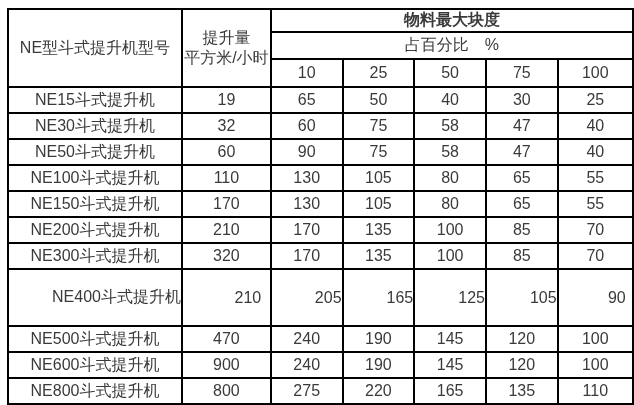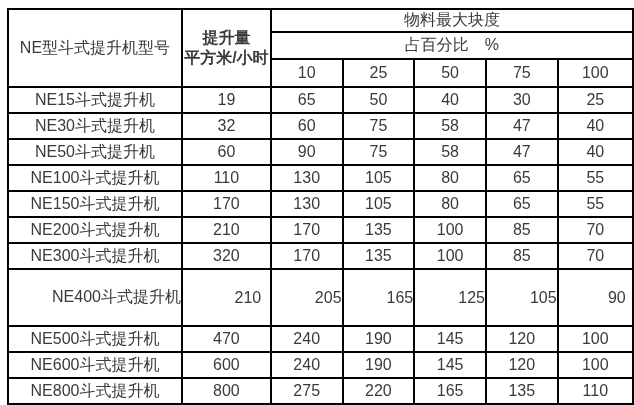--- a/index.html
+++ b/index.html
@@ -37,26 +37,26 @@
     white-space: nowrap;
     overflow: hidden;
   }
   col.c-model    { width: 147px; }
   col.c-capacity { width: 94px;  }
   col.c-p10      { width: 67px;  }
   col.c-p25      { width: 66px;  }
   col.c-p50      { width: 66px;  }
   col.c-p75      { width: 67px;  }
   col.c-p100     { width: 101px; }
-  th.group-h { height: 21px; }
+  th.group-h { height: 21px; font-weight: bold; }
   th.sub-h   { height: 25px; border-radius: 6px; }
   th.pct-h   { height: 26px; }
   tbody td   { height: 24px; }
   tbody tr:nth-child(8) td { height: 55px; padding-left: 43px; } 
-  .cap-line { line-height: 20px; font-weight: bold; }
+  .cap-line { line-height: 20px; }
 </style>
 </head>
 <body>
 
 <div class="wrap">
   <table>
     <colgroup>
       <col class="c-model">
       <col class="c-capacity">
       <col class="c-p10">
@@ -162,21 +162,21 @@
           <td>NE500斗式提升机</td>
           <td>470</td>
           <td>240</td>
           <td>190</td>
           <td>145</td>
           <td>120</td>
           <td>100</td>
         </tr>
         <tr>
           <td>NE600斗式提升机</td>
-          <td>600</td>
+          <td>900</td>
           <td>240</td>
           <td>190</td>
           <td>145</td>
           <td>120</td>
           <td>100</td>
         </tr>
         <tr>
           <td>NE800斗式提升机</td>
           <td>800</td>
           <td>275</td>

